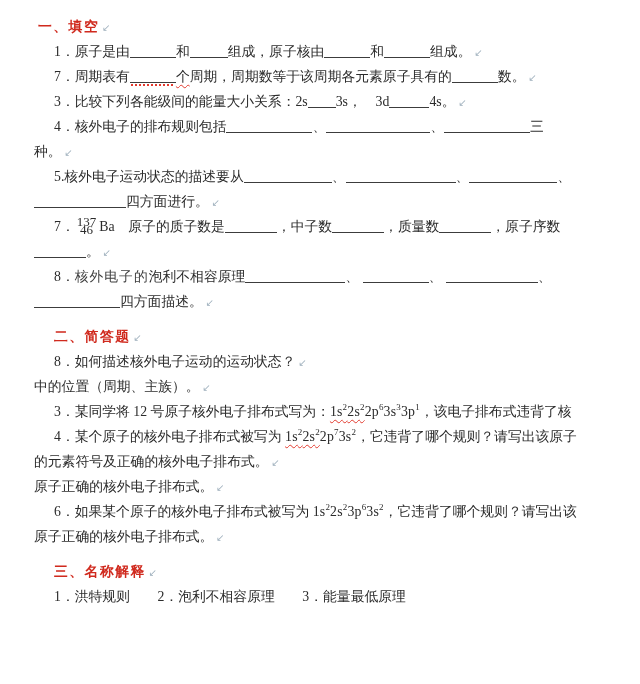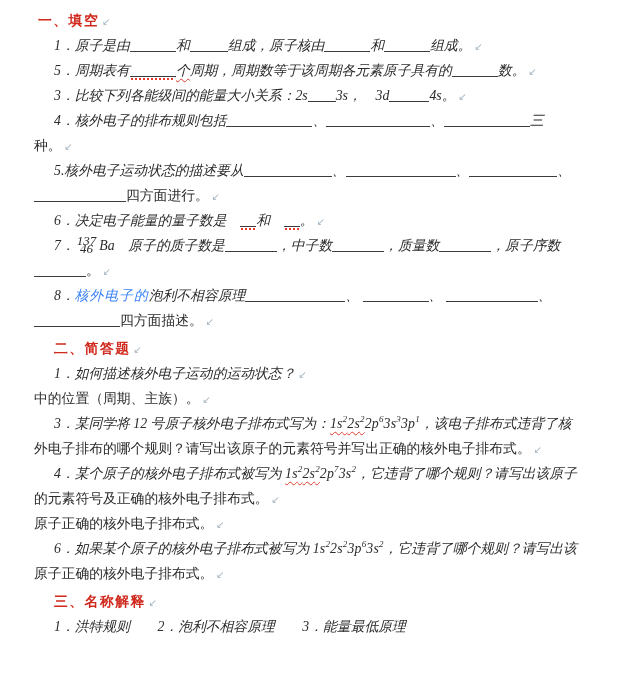--- a/index.html
+++ b/index.html
@@ -6,26 +6,26 @@
   body{width:640px;height:684px;overflow:hidden;}
   .doc{
     font-family:"Liberation Serif","DejaVu Serif",serif;
     font-size:13.8px;
     color:#2b2b2b;
     padding:6px 20px 0 34px;
     box-sizing:border-box;
     width:640px;
   }
   .line{white-space:nowrap;height:25px;line-height:25px;}
-  .line.q{padding-left:20px;font-style:italic;}
+  .line.q{padding-left:20px;}
   .line.cont{padding-left:0;}
-  .line.h1{padding-left:4px;margin-top:2px;}
-  .line.h2,.line.h3{padding-left:20px;margin-top:3px;}
+  .line.h1{padding-left:4px;margin-top:8px;}
+  .line.h2,.line.h3{padding-left:20px;margin-top:10px;}
   .hred{color:#d02a1e;font-weight:bold;letter-spacing:1.5px;}
-  .red{color:#3b82f6;letter-spacing:1px;}
+  .red{color:#404040;letter-spacing:1px;}
   .t{}
   .sq{text-decoration:underline;text-decoration-style:wavy;text-decoration-color:#e23a2e;text-decoration-thickness:1px;text-underline-offset:3px;}
   .blank{
     display:inline-block;position:relative;
     border-bottom:1px solid #3c3c3c;
     height:15px;vertical-align:-2px;
   }
   .blank.wavy::after{
     content:"";position:absolute;left:1px;right:1px;bottom:-4px;height:2px;
     background:repeating-linear-gradient(90deg,#e23a2e 0 2px,transparent 2px 4px);
@@ -43,36 +43,34 @@
     font-family:"DejaVu Sans",sans-serif;
   }
 </style>
 </head>
 <body>
 
 <div class="doc">
   <div>
       <div class="line h1"><span class="hred">一、填空</span><span class="mark">↙</span></div>
       <div class="line q"><span class="t">1．原子是由</span><span class="blank" style="width: 46px;"></span><span class="t">和</span><span class="blank" style="width: 38px;"></span><span class="t">组成，原子核由</span><span class="blank" style="width: 46px;"></span><span class="t">和</span><span class="blank" style="width: 46px;"></span><span class="t">组成。</span><span class="mark">↙</span></div>
-      <div class="line q"><span class="t">5．周期表有</span><span class="blank wavy" style="width: 46px;"></span><span class="t sq">个</span><span class="t">周期，周期数等于该周期各元素原子具有的</span><span class="blank" style="width: 46px;"></span><span class="t">数。</span><span class="mark">↙</span></div>
+      <div class="line q"><span class="t">7．周期表有</span><span class="blank wavy" style="width: 46px;"></span><span class="t sq">个</span><span class="t">周期，周期数等于该周期各元素原子具有的</span><span class="blank" style="width: 46px;"></span><span class="t">数。</span><span class="mark">↙</span></div>
       <div class="line q"><span class="t">3．比较下列各能级间的能量大小关系：2s</span><span class="blank" style="width: 28px;"></span><span class="t">3s，　3d</span><span class="blank" style="width: 40px;"></span><span class="t">4s。</span><span class="mark">↙</span></div>
       <div class="line q"><span class="t">4．核外电子的排布规则包括</span><span class="blank" style="width: 86px;"></span><span class="t">、</span><span class="blank" style="width: 104px;"></span><span class="t">、</span><span class="blank" style="width: 86px;"></span><span class="t">三</span></div>
       <div class="line cont"><span class="t">种。</span><span class="mark">↙</span></div>
       <div class="line q"><span class="t">5.核外电子运动状态的描述要从</span><span class="blank" style="width: 88px;"></span><span class="t">、</span><span class="blank" style="width: 110px;"></span><span class="t">、</span><span class="blank" style="width: 88px;"></span><span class="t">、</span></div>
       <div class="line cont"><span class="blank" style="width: 92px;"></span><span class="t">四方面进行。</span><span class="mark">↙</span></div>
-      <div class="line q"><span class="t">6．决定电子能量的量子数是　</span><span class="blank wavy" style="width: 16px;"></span><span class="t">和　</span><span class="blank wavy" style="width: 16px;"></span><span class="t">。</span><span class="mark">↙</span></div>
       <div class="line q"><span class="t">7．</span><span class="stack"><div>137</div><div>46</div></span><span class="t">Ba　原子的质子数是</span><span class="blank" style="width: 52px;"></span><span class="t">，中子数</span><span class="blank" style="width: 52px;"></span><span class="t">，质量数</span><span class="blank" style="width: 52px;"></span><span class="t">，原子序数</span></div>
       <div class="line cont"><span class="blank" style="width: 52px;"></span><span class="t">。</span><span class="mark">↙</span></div>
       <div class="line q"><span class="t">8．</span><span class="red">核外电子的</span><span class="t">泡利不相容原理</span><span class="blank" style="width: 100px;"></span><span class="t">、 </span><span class="blank" style="width: 66px;"></span><span class="t">、 </span><span class="blank" style="width: 92px;"></span><span class="t">、</span></div>
       <div class="line cont"><span class="blank" style="width: 86px;"></span><span class="t">四方面描述。</span><span class="mark">↙</span></div>
       <div class="line h2"><span class="hred">二、简答题</span><span class="mark">↙</span></div>
-      <div class="line q"><span class="t">1．如何描述核外电子运动的运动状态？</span><span class="mark">↙</span></div>
+      <div class="line q"><span class="t">8．如何描述核外电子运动的运动状态？</span><span class="mark">↙</span></div>
       <div class="line cont"><span class="t">中的位置（周期、主族）。</span><span class="mark">↙</span></div>
       <div class="line q"><span class="t">3．某同学将 12 号原子核外电子排布式写为：</span><span class="formula"><span class="fp sq">1s<sup>2</sup></span><span class="fp sq">2s<sup>2</sup></span><span class="fp">2p<sup>6</sup></span><span class="fp">3s<sup>3</sup></span><span class="fp">3p<sup>1</sup></span></span><span class="t">，该电子排布式违背了核</span></div>
-      <div class="line cont"><span class="t">外电子排布的哪个规则？请写出该原子的元素符号并写出正确的核外电子排布式。</span><span class="mark">↙</span></div>
       <div class="line q"><span class="t">4．某个原子的核外电子排布式被写为 </span><span class="formula"><span class="fp sq">1s<sup>2</sup></span><span class="fp sq">2s<sup>2</sup></span><span class="fp">2p<sup>7</sup></span><span class="fp">3s<sup>2</sup></span></span><span class="t">，它违背了哪个规则？请写出该原子</span></div>
       <div class="line cont"><span class="t">的元素符号及正确的核外电子排布式。</span><span class="mark">↙</span></div>
       <div class="line cont"><span class="t">原子正确的核外电子排布式。</span><span class="mark">↙</span></div>
       <div class="line q"><span class="t">6．如果某个原子的核外电子排布式被写为 </span><span class="formula"><span class="fp">1s<sup>2</sup></span><span class="fp">2s<sup>2</sup></span><span class="fp">3p<sup>6</sup></span><span class="fp">3s<sup>2</sup></span></span><span class="t">，它违背了哪个规则？请写出该</span></div>
       <div class="line cont"><span class="t">原子正确的核外电子排布式。</span><span class="mark">↙</span></div>
       <div class="line h3"><span class="hred">三、名称解释</span><span class="mark">↙</span></div>
       <div class="line q"><span class="t">1．洪特规则　　2．泡利不相容原理　　3．能量最低原理</span></div>
     </div>
 </div>
 

